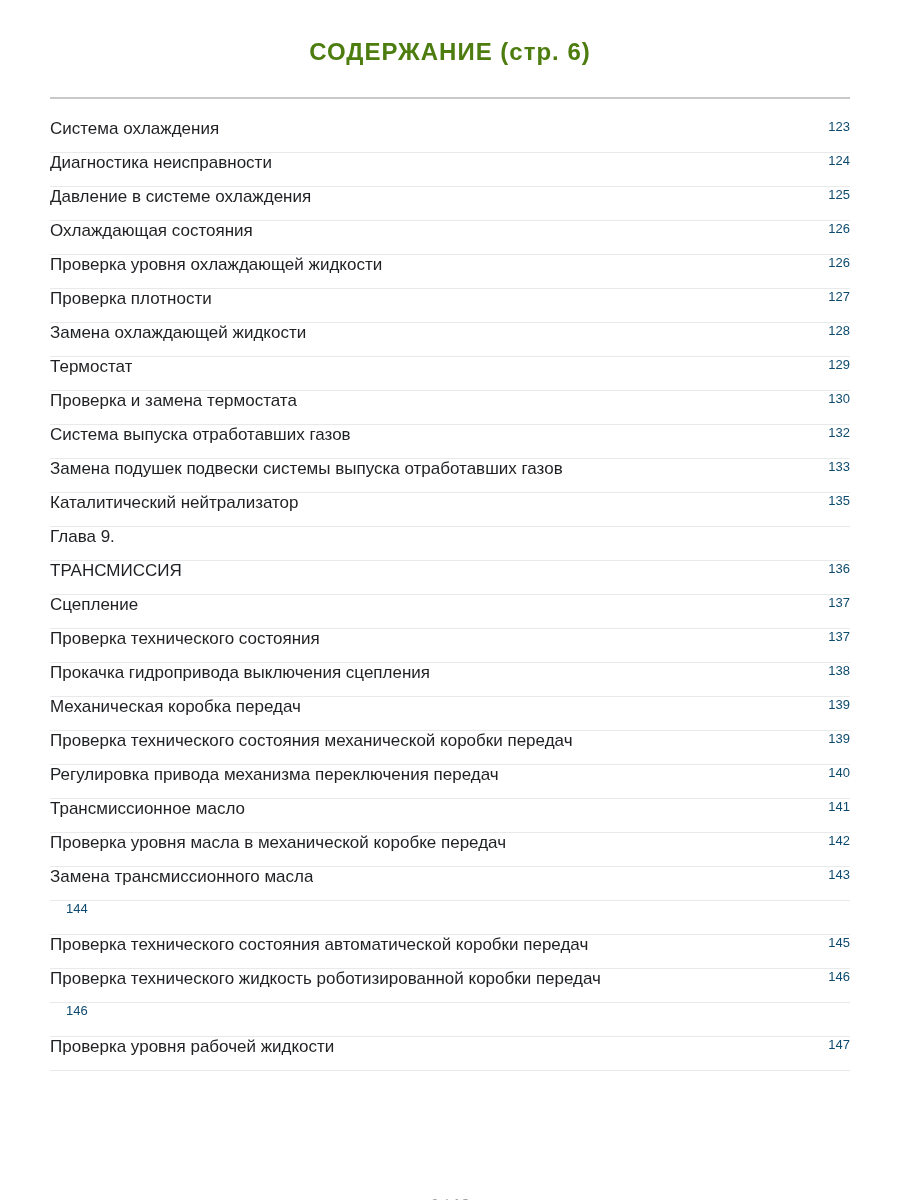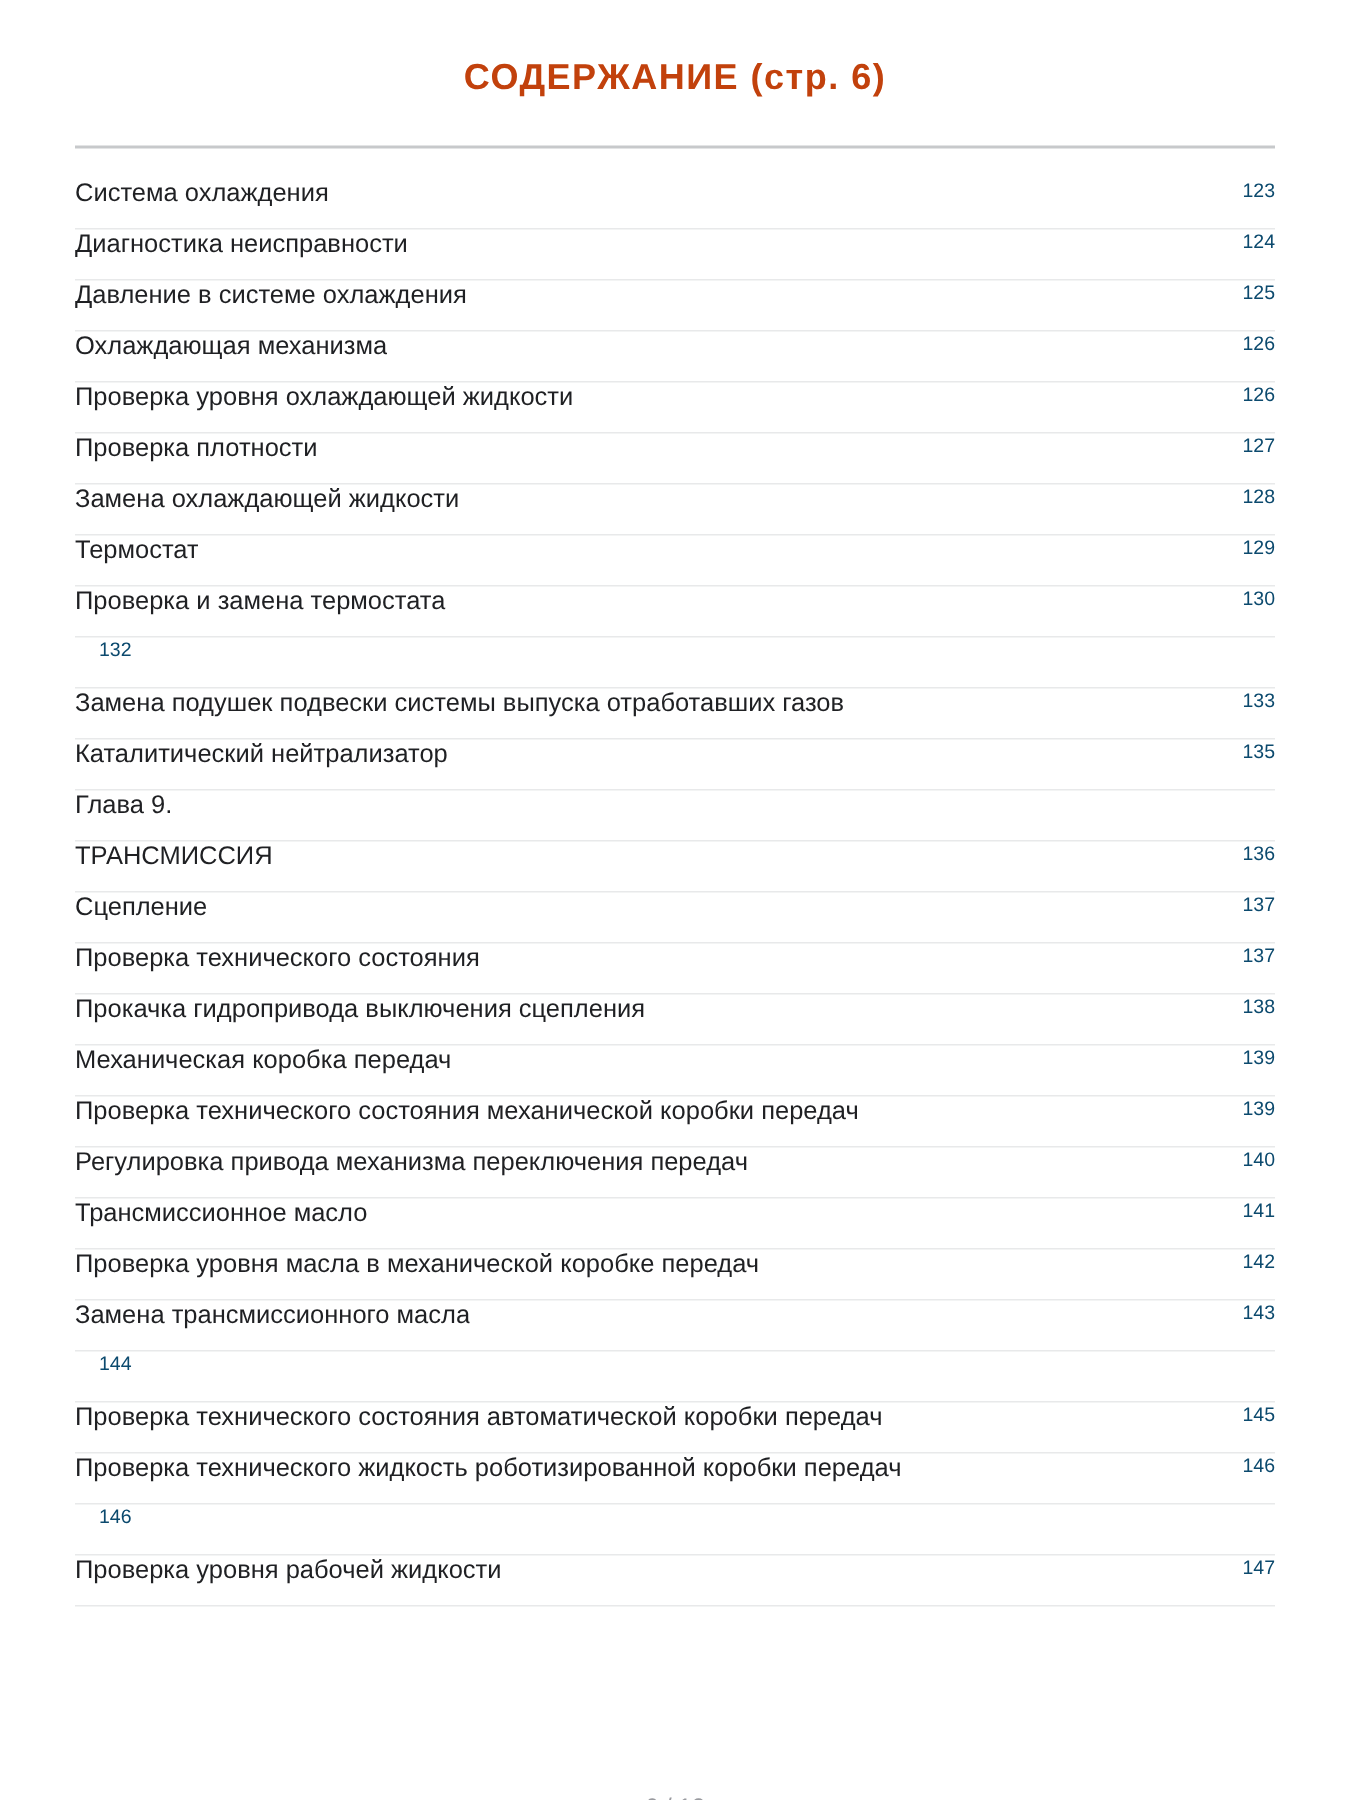--- a/index.html
+++ b/index.html
@@ -17,21 +17,21 @@
     position: relative;
     height: 1200px;
   }
   .title {
     margin: 0;
     padding-top: 38px;
     text-align: center;
     font-size: 24px;
     font-weight: 700;
     letter-spacing: 1px;
-    color: #c2410c;
+    color: #4d7c0f;
     line-height: 1.2;
   }
   .divider {
     height: 2px;
     background: #c7c9cb;
     border: none;
     margin: 30px 0 0 0;
   }
   .toc {
     margin-top: 20px;
@@ -80,21 +80,21 @@
     <span class="toc-label">Диагностика неисправности</span>
     <span class="toc-page">124</span>
   </div>
 
   <div class="toc-row">
     <span class="toc-label">Давление в системе охлаждения</span>
     <span class="toc-page">125</span>
   </div>
 
   <div class="toc-row">
-    <span class="toc-label">Охлаждающая механизма</span>
+    <span class="toc-label">Охлаждающая состояния</span>
     <span class="toc-page">126</span>
   </div>
 
   <div class="toc-row">
     <span class="toc-label">Проверка уровня охлаждающей жидкости</span>
     <span class="toc-page">126</span>
   </div>
 
   <div class="toc-row">
     <span class="toc-label">Проверка плотности</span>
@@ -110,20 +110,21 @@
     <span class="toc-label">Термостат</span>
     <span class="toc-page">129</span>
   </div>
 
   <div class="toc-row">
     <span class="toc-label">Проверка и замена термостата</span>
     <span class="toc-page">130</span>
   </div>
 
   <div class="toc-row">
+    <span class="toc-label">Система выпуска отработавших газов</span>
     <span class="toc-page">132</span>
   </div>
 
   <div class="toc-row">
     <span class="toc-label">Замена подушек подвески системы выпуска отработавших газов</span>
     <span class="toc-page">133</span>
   </div>
 
   <div class="toc-row">
     <span class="toc-label">Каталитический нейтрализатор</span>

